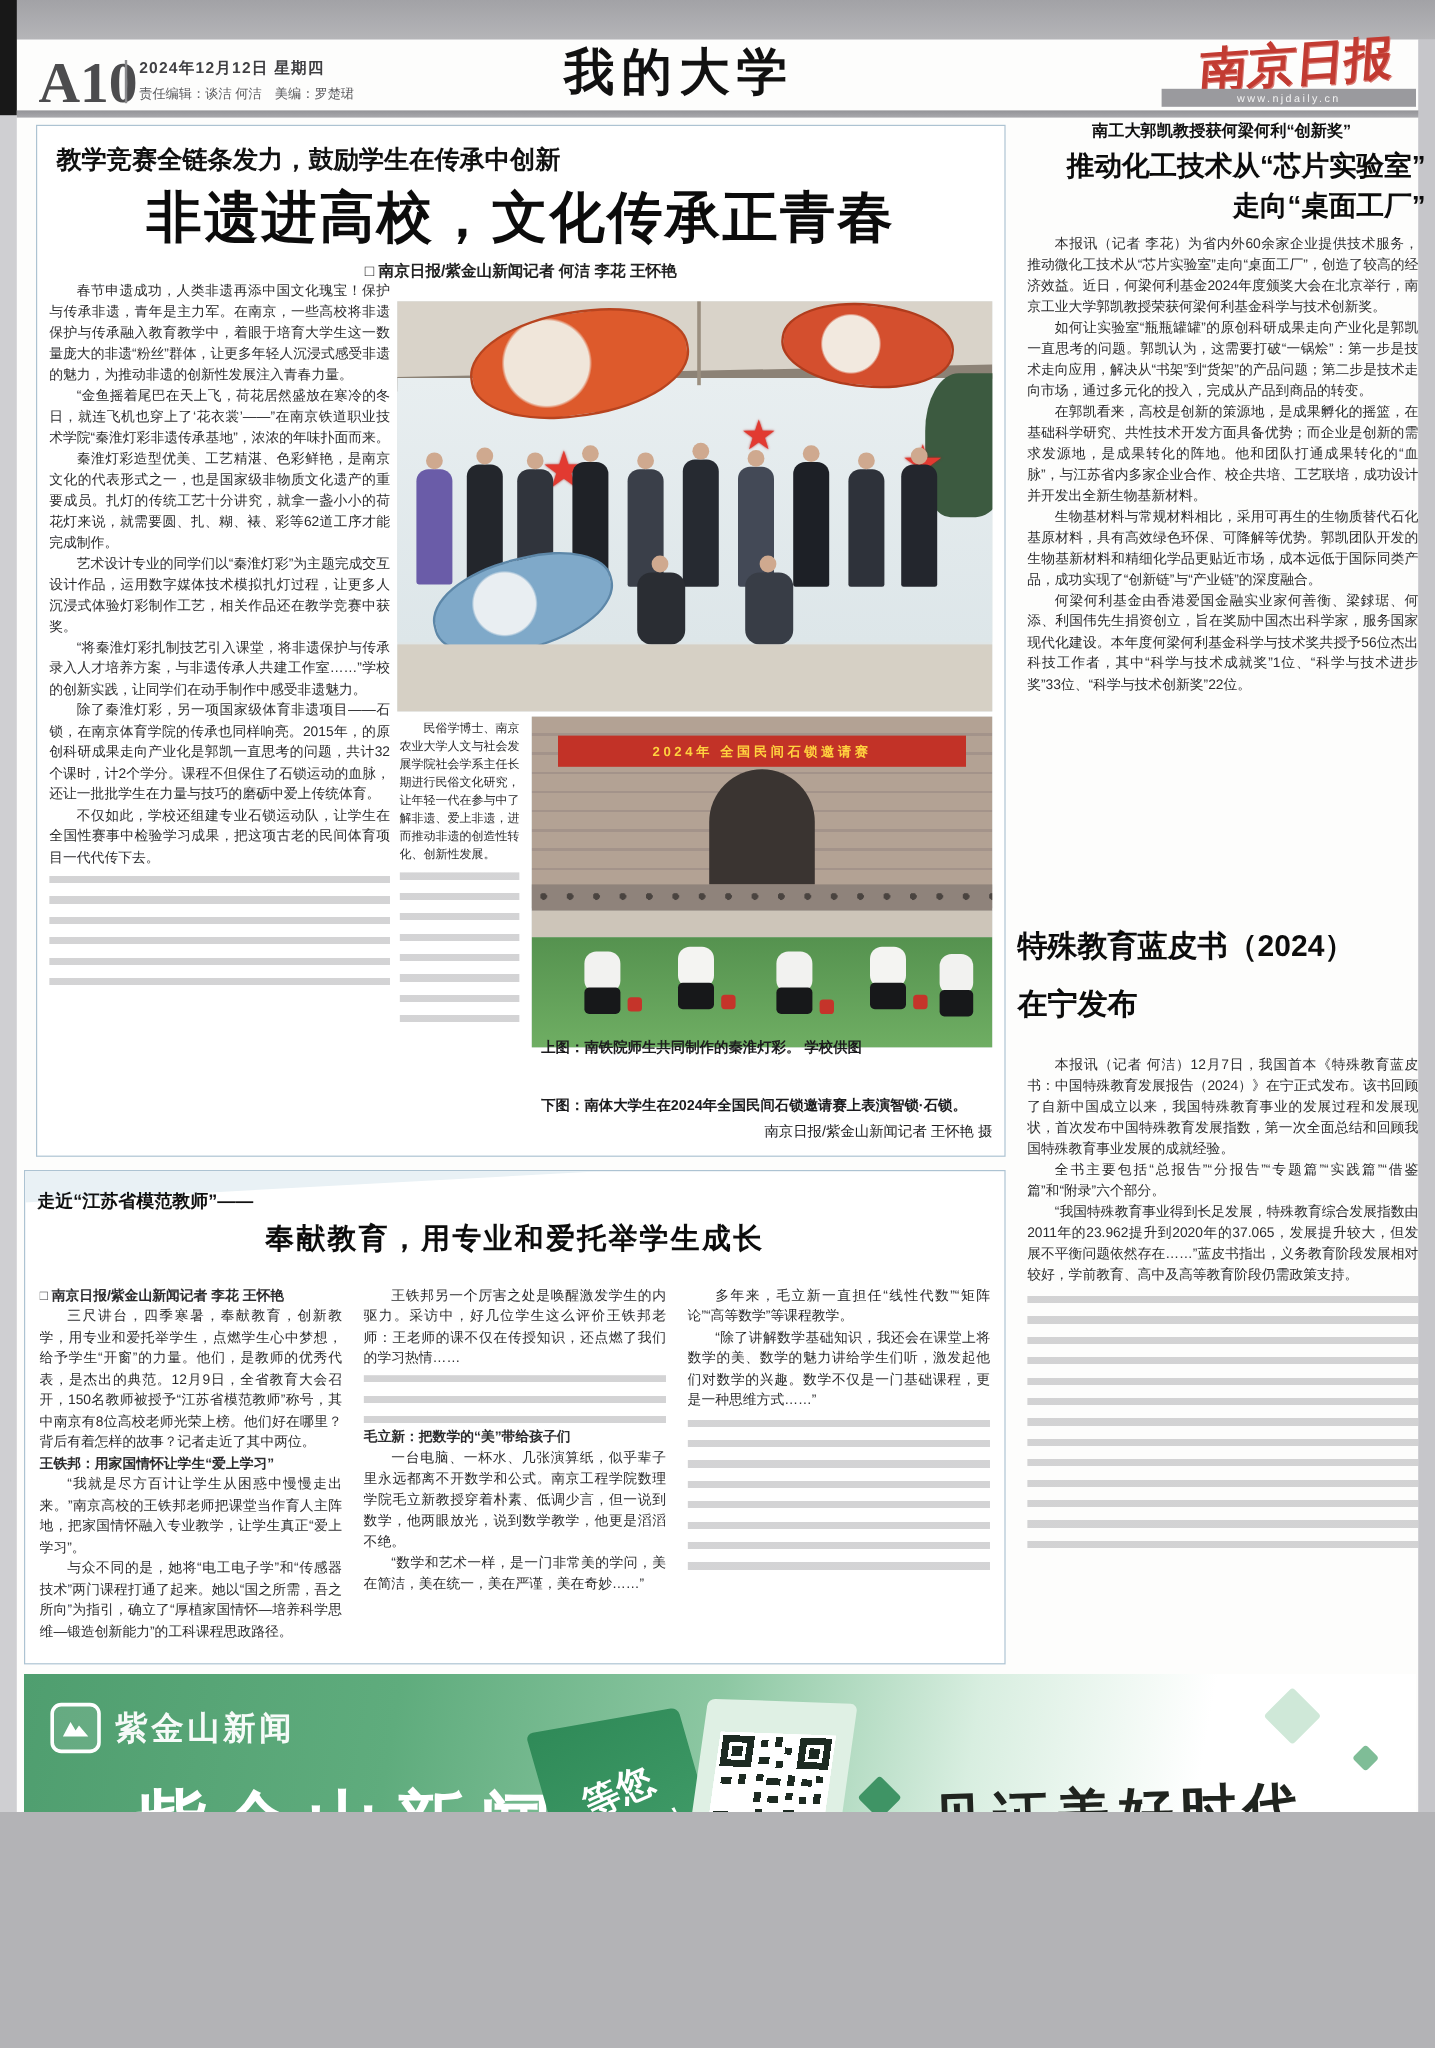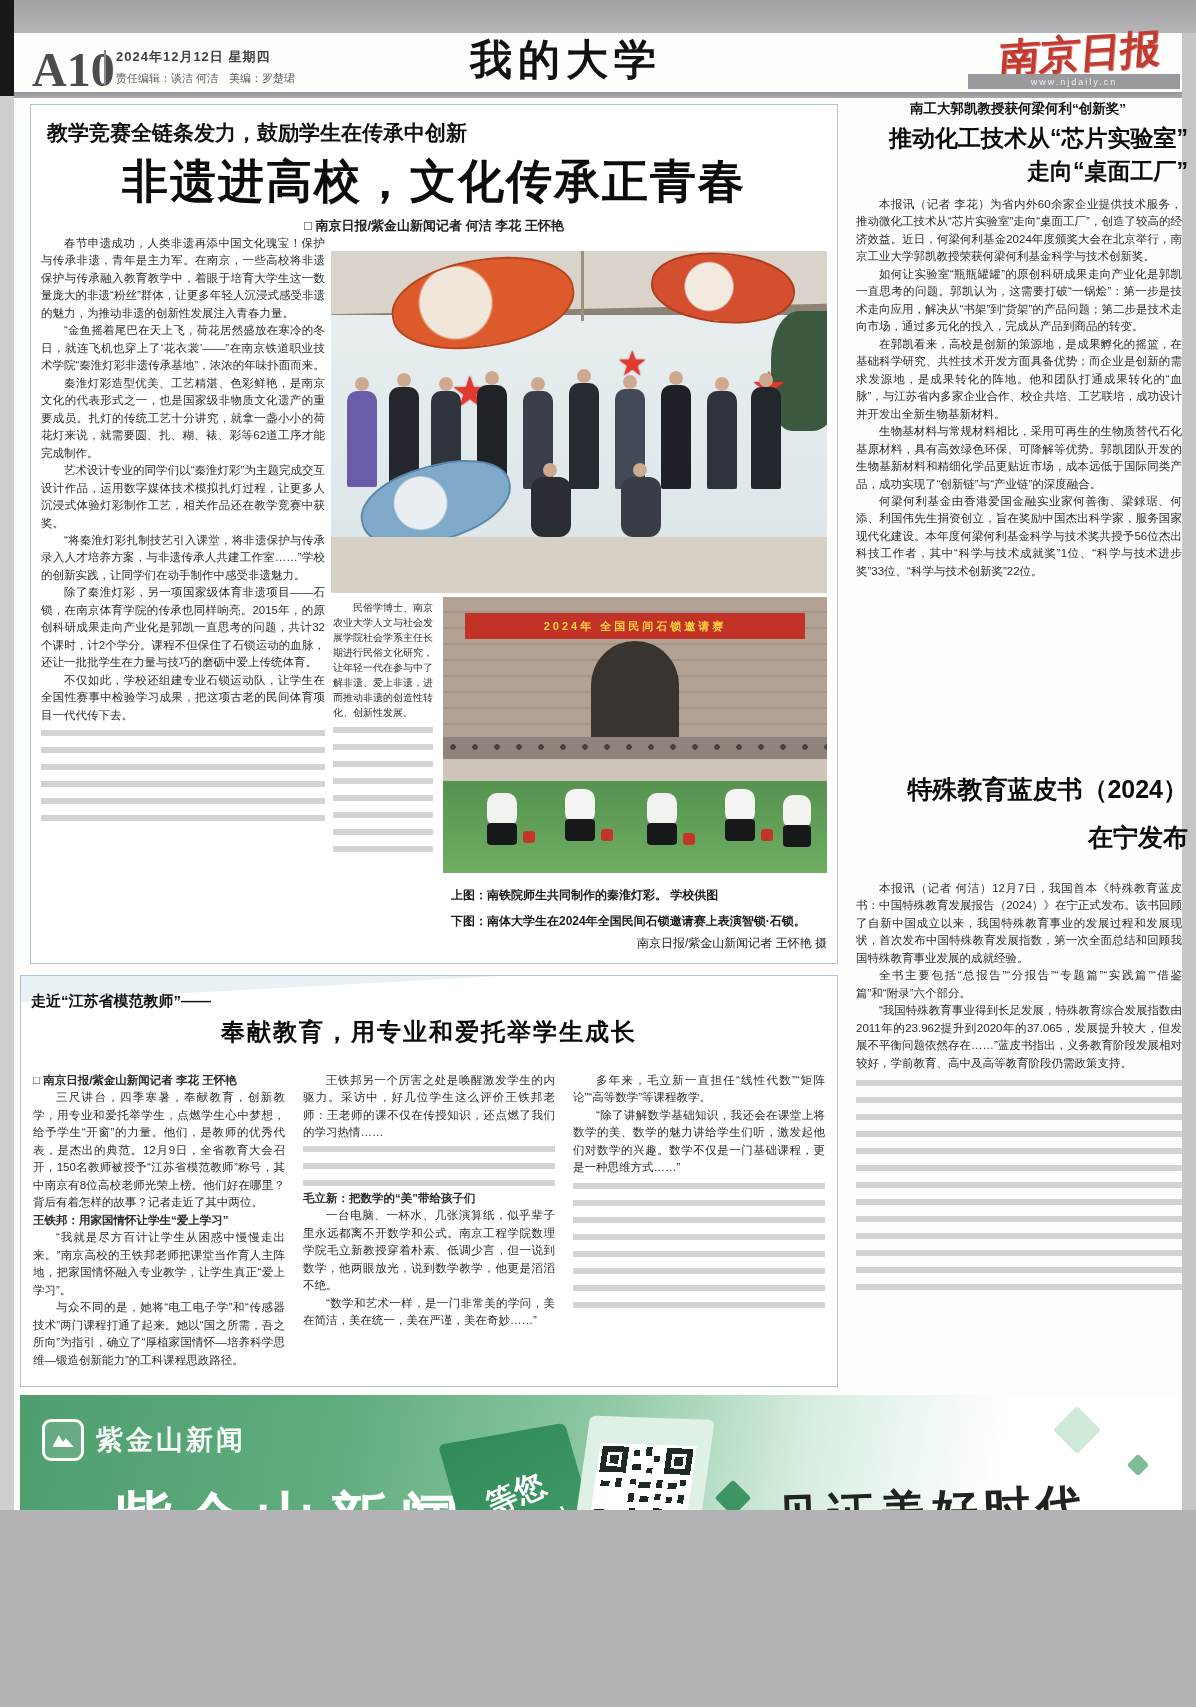--- a/index.html
+++ b/index.html
@@ -40,21 +40,21 @@
   .fig-body{position:absolute;width:30px;height:70px;border-radius:10px 10px 2px 2px;}
   .star{position:absolute;color:#e23a31;text-shadow:0 0 2px #b21f1a;}
   .koi{position:absolute;border-radius:50% 46% 50% 46%;}
   .koi:after{content:"";position:absolute;right:-18px;top:18%;border-left:26px solid inherit;}
   .caption{font-size:12px;color:#1c1c1e;font-weight:700;}
   .caption-credit{font-size:12px;color:#1c1c1e;text-align:right;}
 
   
   .sb-kicker{font-size:13.5px;font-weight:900;text-align:center;color:#111;}
   .sb-headline{font-size:23px;font-weight:900;text-align:right;line-height:1.45;color:#0c0c0c;}
-  .sb-headline2{font-size:25px;font-weight:900;text-align:right;line-height:1.9;color:#0c0c0c;}
+  .sb-headline2{font-size:25px;font-weight:900;text-align:left;line-height:1.9;color:#0c0c0c;}
 
   
   .headline-2{font-size:24px;font-weight:900;text-align:center;letter-spacing:2px;color:#0c0c0c;}
   .fold{position:absolute;left:0;top:0;width:0;height:0;border-top:26px solid #e9f1f5;border-right:480px solid transparent;}
 
   
   .banner{background:linear-gradient(100deg,#4f9e6f 0%,#5fac7d 26%,#8cc7a2 48%,#d8eee0 66%,#ffffff 82%,#ffffff 100%);overflow:hidden;}
   .banner-logo-box{width:36px;height:36px;border:3px solid #fff;border-radius:9px;background:rgba(255,255,255,.12);display:flex;align-items:center;justify-content:center;}
   .banner-logo-text{font-size:27px;font-weight:900;color:rgba(255,255,255,.95);letter-spacing:3px;}
   .banner-title{font-size:60px;font-weight:900;color:#fff;letter-spacing:12px;}
@@ -171,21 +171,21 @@
       <div class="fig-body" style="left:204px;top:196px;background:#f2f2f0;height:34px;width:30px;border-radius:10px;"></div>
       <div class="abs" style="left:204px;top:226px;width:30px;height:22px;background:#17181a;border-radius:4px;"></div>
       <div class="abs" style="left:240px;top:236px;width:12px;height:12px;background:#c5342a;border-radius:3px;"></div>
       <div class="fig-body" style="left:282px;top:192px;background:#f4f4f2;height:34px;width:30px;border-radius:10px;"></div>
       <div class="abs" style="left:282px;top:222px;width:30px;height:22px;background:#17181a;border-radius:4px;"></div>
       <div class="abs" style="left:318px;top:232px;width:12px;height:12px;background:#c5342a;border-radius:3px;"></div>
       <div class="fig-body" style="left:340px;top:198px;background:#f2f2f0;height:34px;width:28px;border-radius:10px;"></div>
       <div class="abs" style="left:340px;top:228px;width:28px;height:22px;background:#17181a;border-radius:4px;"></div>
     </div>
 
-    <div class="abs caption" style="left:420px;top:782px;width:376px;">上图：南铁院师生共同制作的秦淮灯彩。 学校供图</div>
+    <div class="abs caption" style="left:420px;top:760px;width:376px;">上图：南铁院师生共同制作的秦淮灯彩。 学校供图</div>
     <div class="abs caption" style="left:420px;top:808px;width:376px;">下图：南体大学生在2024年全国民间石锁邀请赛上表演智锁·石锁。</div>
     <div class="abs caption-credit" style="left:420px;top:830px;width:376px;">南京日报/紫金山新闻记者 王怀艳 摄</div>
   </div>
 
   <div class="abs artbox" style="left:20px;top:975px;width:816px;height:410px;">
     <div class="fold"></div>
     <div class="abs kicker" style="left:10px;top:16px;font-size:15px;">走近“江苏省模范教师”——</div>
     <div class="abs headline-2" style="left:0;top:40px;width:816px;">奉献教育，用专业和爱托举学生成长</div>
     <div class="abs body-col" style="left:12px;top:96px;width:252px;height:300px;">
       <p style="text-indent:0;font-weight:700;">□ 南京日报/紫金山新闻记者 李花 王怀艳</p>

